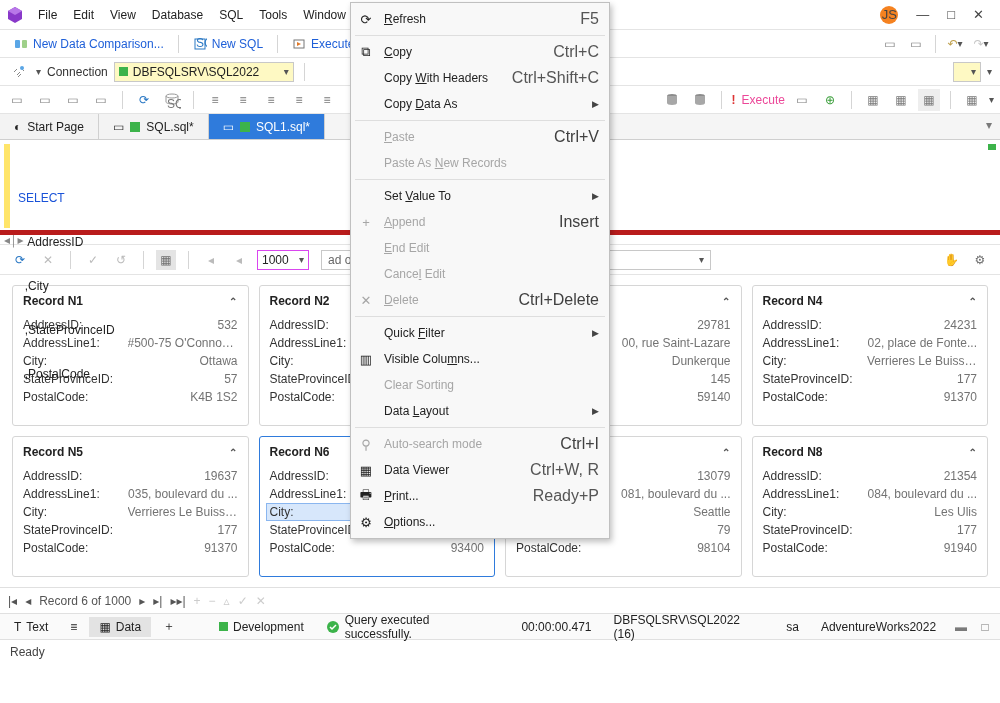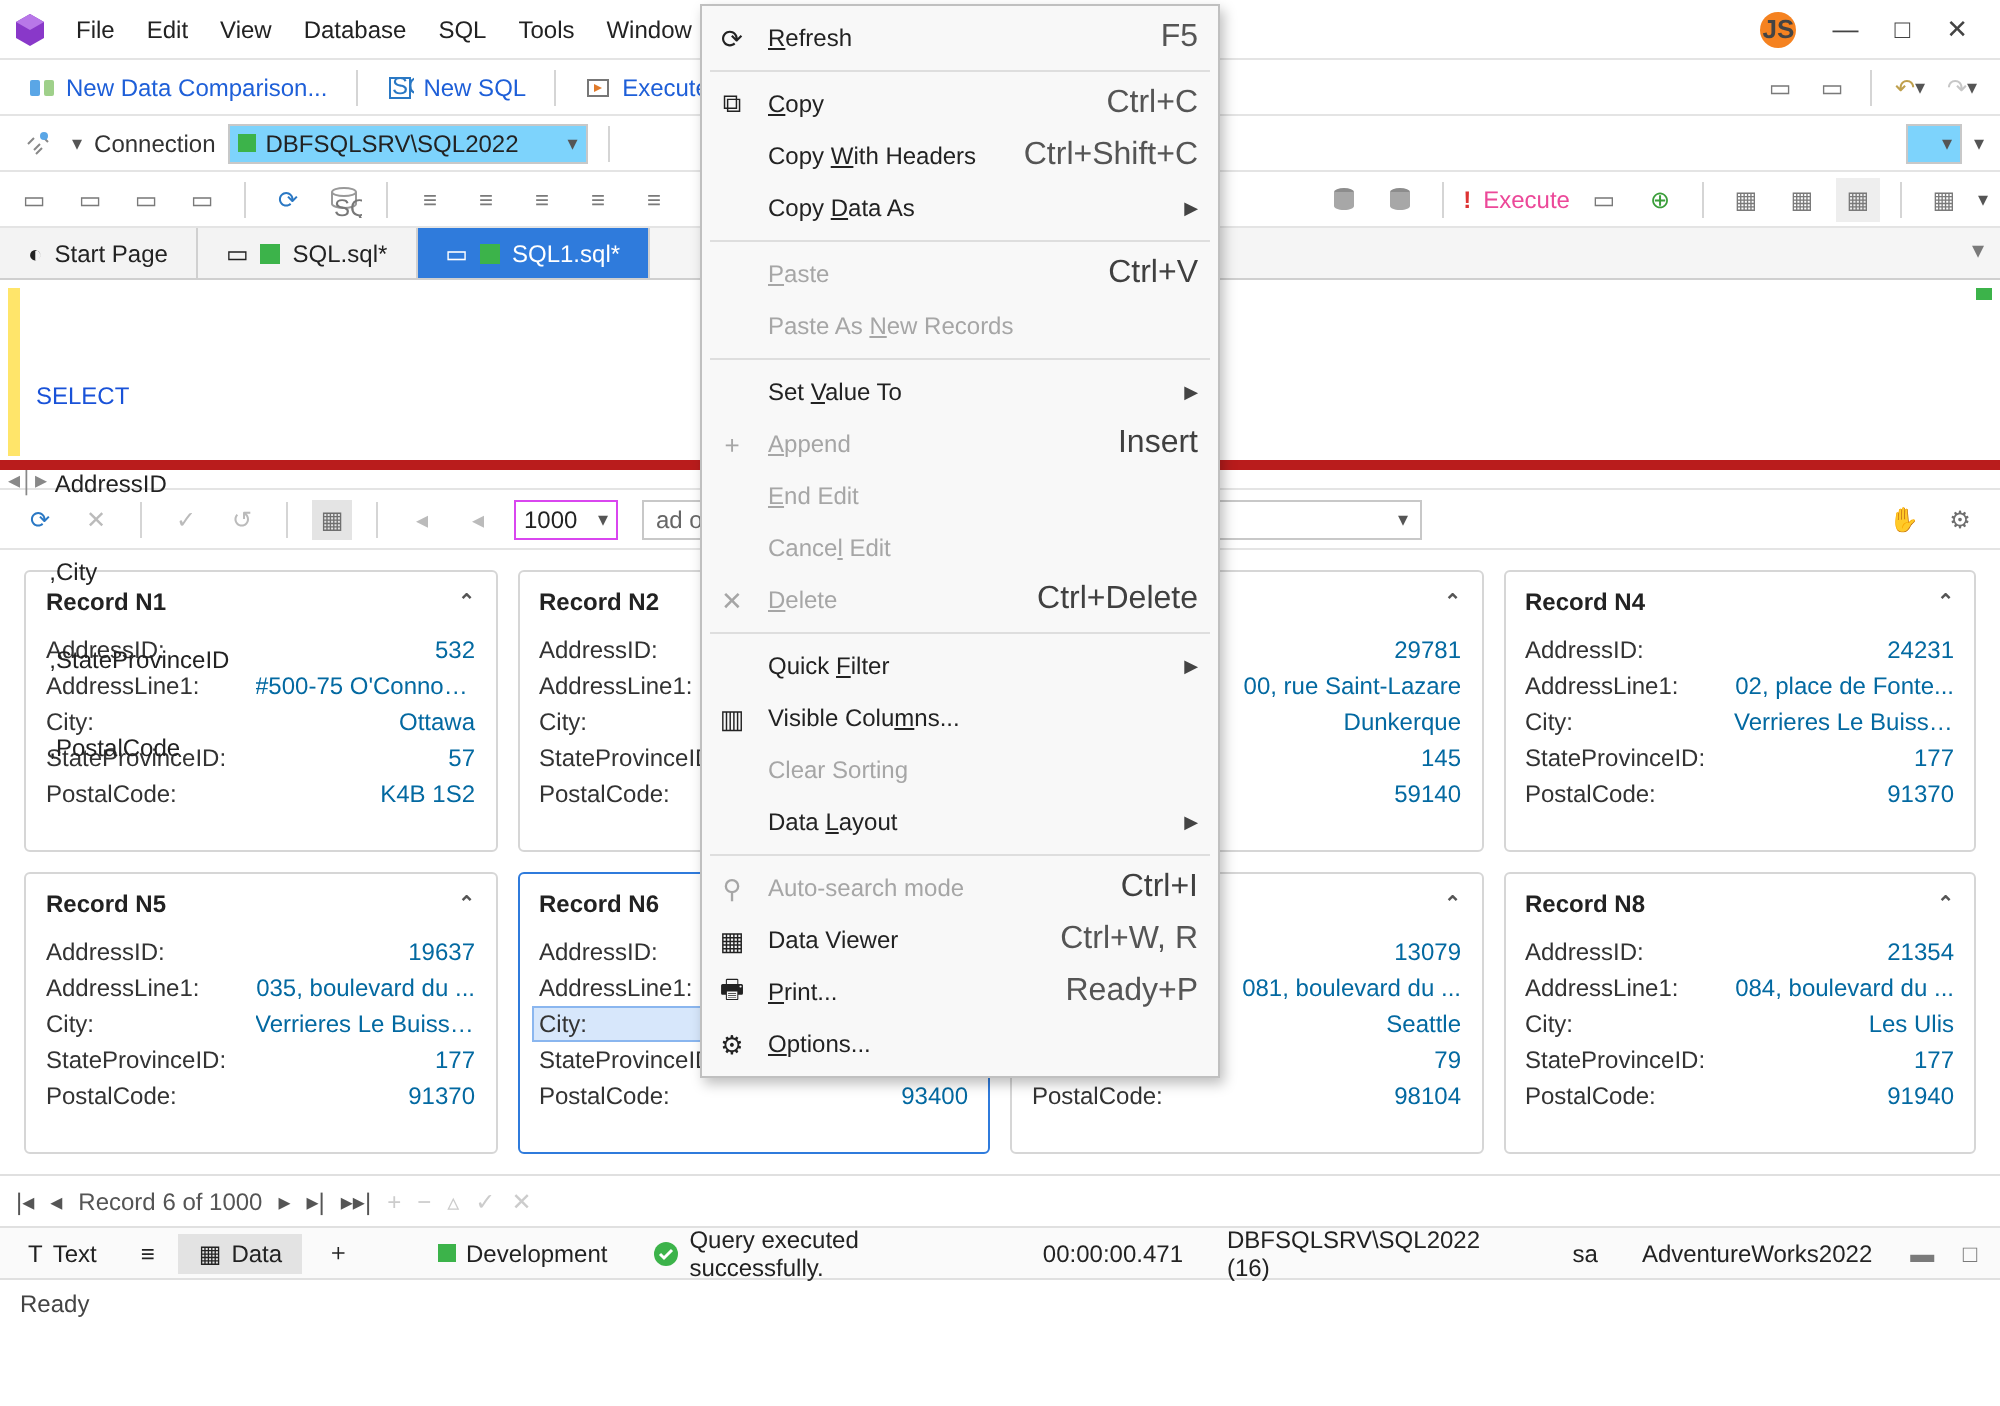--- a/index.html
+++ b/index.html
@@ -2,49 +2,49 @@
 <html><head>
 <meta charset="utf-8">
 <style>
 * { box-sizing: border-box; margin: 0; padding: 0; font-family: "Segoe UI", Tahoma, sans-serif; font-size: 12px; }
 body { background: #fff; width: 1000px; height: 703px; overflow: hidden; position: relative; color: #222; }
 .titlebar { height: 30px; display: flex; align-items: center; padding: 0 6px; border-bottom: 1px solid #e4e4e4; }
 .app-icon { width: 18px; height: 18px; margin-right: 6px; display:flex; align-items:center; justify-content:center;}
 .menu-item { padding: 4px 8px; cursor: default; }
 .win-controls { margin-left: auto; display: flex; align-items: center; gap: 18px; padding-right: 10px;}
 .win-controls span { font-size: 13px; color:#444; }
-.js-badge { background:#f58220; color:#fff; border-radius:50%; width:18px; height:18px; display:flex; align-items:center; justify-content:center; font-size:10px; font-weight:bold;}
+.js-badge { background:#f58220; color:#fff; border-radius:50%; width:18px; height:18px; display:flex; align-items:center; justify-content:center; font-size:10px; font-weight:normal;}
 .toolbar { height: 28px; display: flex; align-items: center; padding: 0 8px; gap: 4px; border-bottom: 1px solid #e4e4e4; }
 .tool-btn { display:flex; align-items:center; gap:5px; padding: 3px 6px; border-radius:2px; color:#333;}
 .tool-btn .link { color:#1e5fd8; }
 .divider { width:1px; height:18px; background:#d5d5d5; margin:0 4px;}
 .conn-row { height:28px; display:flex; align-items:center; padding:0 8px; gap:6px; border-bottom:1px solid #e4e4e4;}
 .conn-label { color:#333; }
-.conn-box { display:flex; align-items:center; border:1px solid #c8c8c8; height:20px; padding:0 4px; gap:5px; min-width:180px; background:#7dd3fc;}
+.conn-box { display:flex; align-items:center; border:1px solid #c8c8c8; height:20px; padding:0 4px; gap:5px; min-width:180px; background:#fef9c3;}
 .green-sq { width:9px; height:9px; background:#3cb34a; }
 .icon-row { height:28px; display:flex; align-items:center; padding:0 6px; gap:6px; border-bottom:1px solid #e4e4e4;}
 .ico-btn { width:22px; height:22px; display:flex; align-items:center; justify-content:center; color:#7a7a7a;}
 .tabs { height:26px; display:flex; align-items:stretch; background:#f5f5f5; border-bottom:1px solid #cfcfcf;}
 .tab { display:flex; align-items:center; gap:6px; padding:0 14px; border-right:1px solid #d0d0d0; background:#f3f3f3;}
 .tab.active { background:#2f7bdc; color:#fff; }
 .tab-icon { width:10px; height:10px; background:#3cb34a;}
 .sql-area { height:95px; padding:6px 18px; font-family: Consolas, monospace; font-size:13px; position:relative; border-bottom:5px solid #b91c1c; white-space:pre; }
 .gutter { position:absolute; left:4px; top:4px; width:6px; height:84px; background:#ffe56a;}
 .sql-keyword { color:#1952d8; }
 .splitter-handle { height:10px; border-bottom:1px solid #e4e4e4; display:flex; align-items:center; padding-left:4px; color:#888;}
 .grid-tools { height:30px; display:flex; align-items:center; padding:0 10px; gap:8px; border-bottom:1px solid #e4e4e4;}
 .gt-icon { width:20px; height:20px; display:flex; align-items:center; justify-content:center; color:#6f6f6f;}
 .page-input { border:1px solid #d946ef; height:20px; width:52px; padding:0 4px; display:flex; align-items:center; justify-content:space-between;}
 .cards { padding:10px 12px; display:grid; grid-template-columns: repeat(4, 1fr); gap:10px; height:312px; }
 .card { border:1px solid #d6d6d6; border-radius:3px; padding:8px 10px 6px; background:#fff;}
 .card.selected { border:1.5px solid #2f7bdc; }
 .card-head { display:flex; justify-content:space-between; align-items:center; font-weight:600; margin-bottom:8px;}
 .card-row { display:flex; justify-content:space-between; padding:2px 0; font-size:12px;}
 .card-row .k { color:#333; }
-.card-row .v { color:#0369a1; text-align:right; white-space:nowrap; overflow:hidden; text-overflow:ellipsis; max-width:110px;}
+.card-row .v { color:#737373; text-align:right; white-space:nowrap; overflow:hidden; text-overflow:ellipsis; max-width:110px;}
 .card-row.highlight { background:#d7e7fb; outline:1px solid #8ab6ef; padding:1px 3px; margin:1px -3px; position:relative;}
 .hl-controls { position:absolute; right:2px; top:1px; display:flex; gap:4px; color:#595959;}
 .nav-bar { height:26px; border-top:1px solid #e0e0e0; display:flex; align-items:center; padding:0 8px; gap:8px; color:#555;}
 .bottom-tabs { height:26px; border-top:1px solid #e0e0e0; display:flex; align-items:center; padding:0 4px; gap:2px; background:#fafafa;}
 .btab { display:flex; align-items:center; gap:5px; padding:3px 10px;}
 .btab.active { background:#e3e3e3;}
 .status-bar { height:24px; border-top:1px solid #e0e0e0; display:flex; align-items:center; padding:0 10px; color:#444;}
 .context-menu { position:absolute; left:350px; top:2px; width:260px; background:#f8f8f8; border:1px solid #c0c0c0; box-shadow:2px 3px 6px rgba(0,0,0,.25); padding:3px 0; z-index:100;}
 .cm-row { display:flex; align-items:center; height:26px; padding:0 10px 0 6px; gap:9px;}
 .cm-row.disabled { color:#a6a6a6; }

